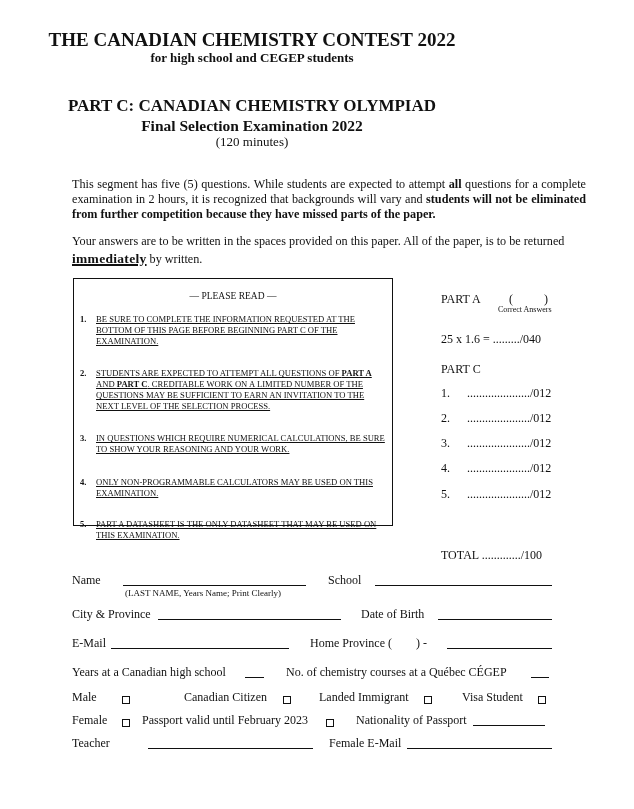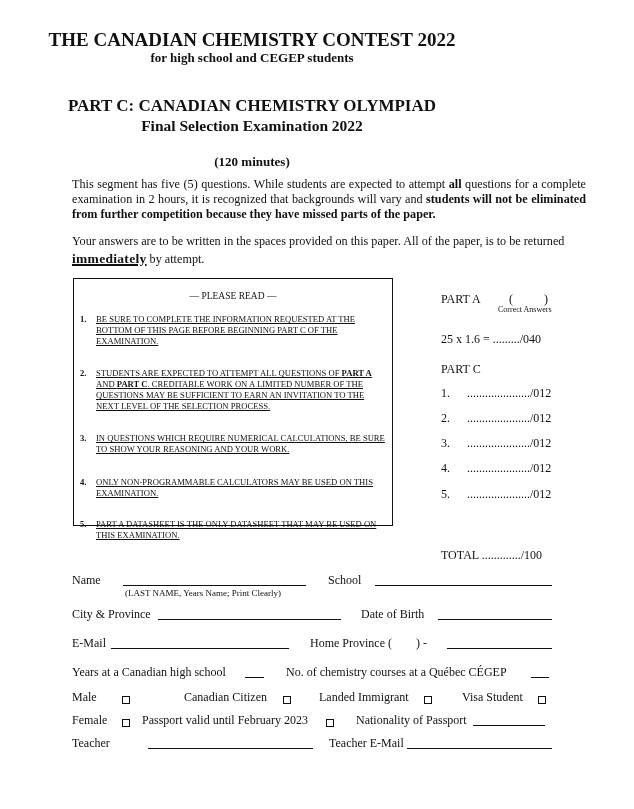--- a/index.html
+++ b/index.html
@@ -4,21 +4,21 @@
 <style>
   html, body { margin: 0; padding: 0; background: #ffffff; }
   body { width: 634px; height: 809px; position: relative; overflow: hidden;
          font-family: "Liberation Serif", "DejaVu Serif", serif; color: #111; }
   .abs { position: absolute; }
   .center { left: 0; width: 504px; text-align: center; }
   .t1 { top: 29px; font-size: 19px; font-weight: bold; }
   .t2 { top: 50px; font-size: 13px; font-weight: bold; }
   .t3 { top: 96px; font-size: 17px; font-weight: bold; }
   .t4 { top: 117px; font-size: 15.5px; font-weight: bold; }
-  .t5 { top: 154px; font-size: 13px; font-weight: bold; }
+  .t5 { top: 134px; font-size: 13px; font-weight: normal; }
 
   .intro { left: 72px; top: 177px; width: 514px; font-size: 12.2px; line-height: 15px; text-align: justify; }
   .intro b { font-weight: bold; }
   .answers { left: 72px; top: 233px; width: 520px; font-size: 12.2px; line-height: 17px; }
   .answers .imm { font-weight: bold; font-size: 13.5px; text-decoration: underline; text-decoration-thickness: 2px; letter-spacing: 0.3px; }
 
   .box { left: 73px; top: 278px; width: 320px; height: 248px; border: 1.3px solid #111; box-sizing: border-box; }
   .box-title { position: absolute; left: 0; width: 100%; top: 12px; text-align: center; font-size: 9.5px; }
   .rule { position: absolute; left: 6px; width: 306px; font-size: 8.6px; line-height: 11px; }
   .rule .num { position: absolute; left: 0; top: 0; font-weight: bold; }
@@ -43,21 +43,21 @@
 </head>
 <body>
 
 <div class="abs center t1">THE CANADIAN CHEMISTRY CONTEST 2022</div>
 <div class="abs center t2">for high school and CEGEP students</div>
 <div class="abs center t3">PART C: CANADIAN CHEMISTRY OLYMPIAD</div>
 <div class="abs center t4">Final Selection Examination 2022</div>
 <div class="abs center t5">(120 minutes)</div>
 
 <div class="abs intro"><span>This segment has five (5) questions.  While students are expected to attempt </span><b>all</b><span> questions for a complete examination in 2 hours, it is recognized that backgrounds will vary and </span><b>students will not be eliminated from further competition because they have missed parts of the paper.</b></div>
-<div class="abs answers"><span>Your answers are to be written in the spaces provided on this paper. All of the paper, is to be returned </span><span class="imm">immediately</span><span> by attempt.</span></div>
+<div class="abs answers"><span>Your answers are to be written in the spaces provided on this paper. All of the paper, is to be returned </span><span class="imm">immediately</span><span> by written.</span></div>
 
 <div class="abs box">
   <div class="box-title">— PLEASE READ —</div>
   <div class="rule" style="top:35px">
     <span class="num">1.</span>
     <span class="txt">BE SURE TO COMPLETE THE INFORMATION REQUESTED AT THE BOTTOM OF THIS PAGE BEFORE BEGINNING PART C OF THE EXAMINATION.</span>
   </div>
   <div class="rule" style="top:89px">
     <span class="num">2.</span>
     <span class="txt"><span>STUDENTS ARE EXPECTED TO ATTEMPT ALL QUESTIONS OF </span><b>PART A</b><span> AND </span><b>PART C</b><span>.  CREDITABLE WORK ON A LIMITED NUMBER OF THE QUESTIONS MAY BE SUFFICIENT TO EARN AN INVITATION TO THE NEXT LEVEL OF THE SELECTION PROCESS.</span></span>
@@ -120,14 +120,14 @@
 
 <div class="abs form" style="left:72px;top:713px">Female</div>
 <div class="abs" style="left:122px;top:713px"><span class="chk"></span></div>
 <div class="abs form" style="left:142px;top:713px">Passport valid until February 2023</div>
 <div class="abs" style="left:326px;top:713px"><span class="chk"></span></div>
 <div class="abs form" style="left:356px;top:713px">Nationality of Passport</div>
 <div class="line" style="left:473px;top:725px;width:72px"></div>
 
 <div class="abs form" style="left:72px;top:736px">Teacher</div>
 <div class="line" style="left:148px;top:748px;width:165px"></div>
-<div class="abs form" style="left:329px;top:736px">Teacher E-Mail</div>
+<div class="abs form" style="left:329px;top:736px">Female E-Mail</div>
 <div class="line" style="left:407px;top:748px;width:145px"></div>
 
 </body></html>

